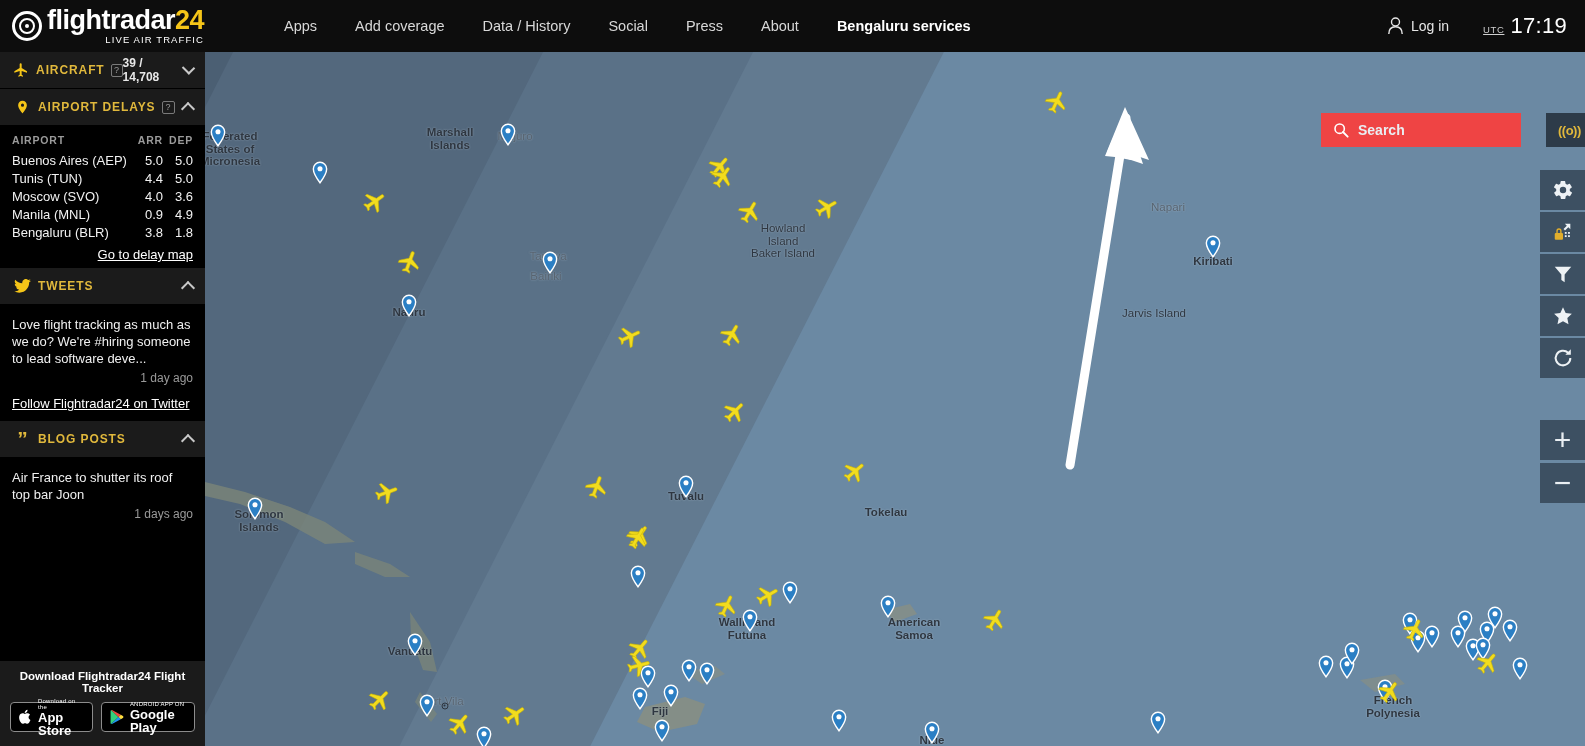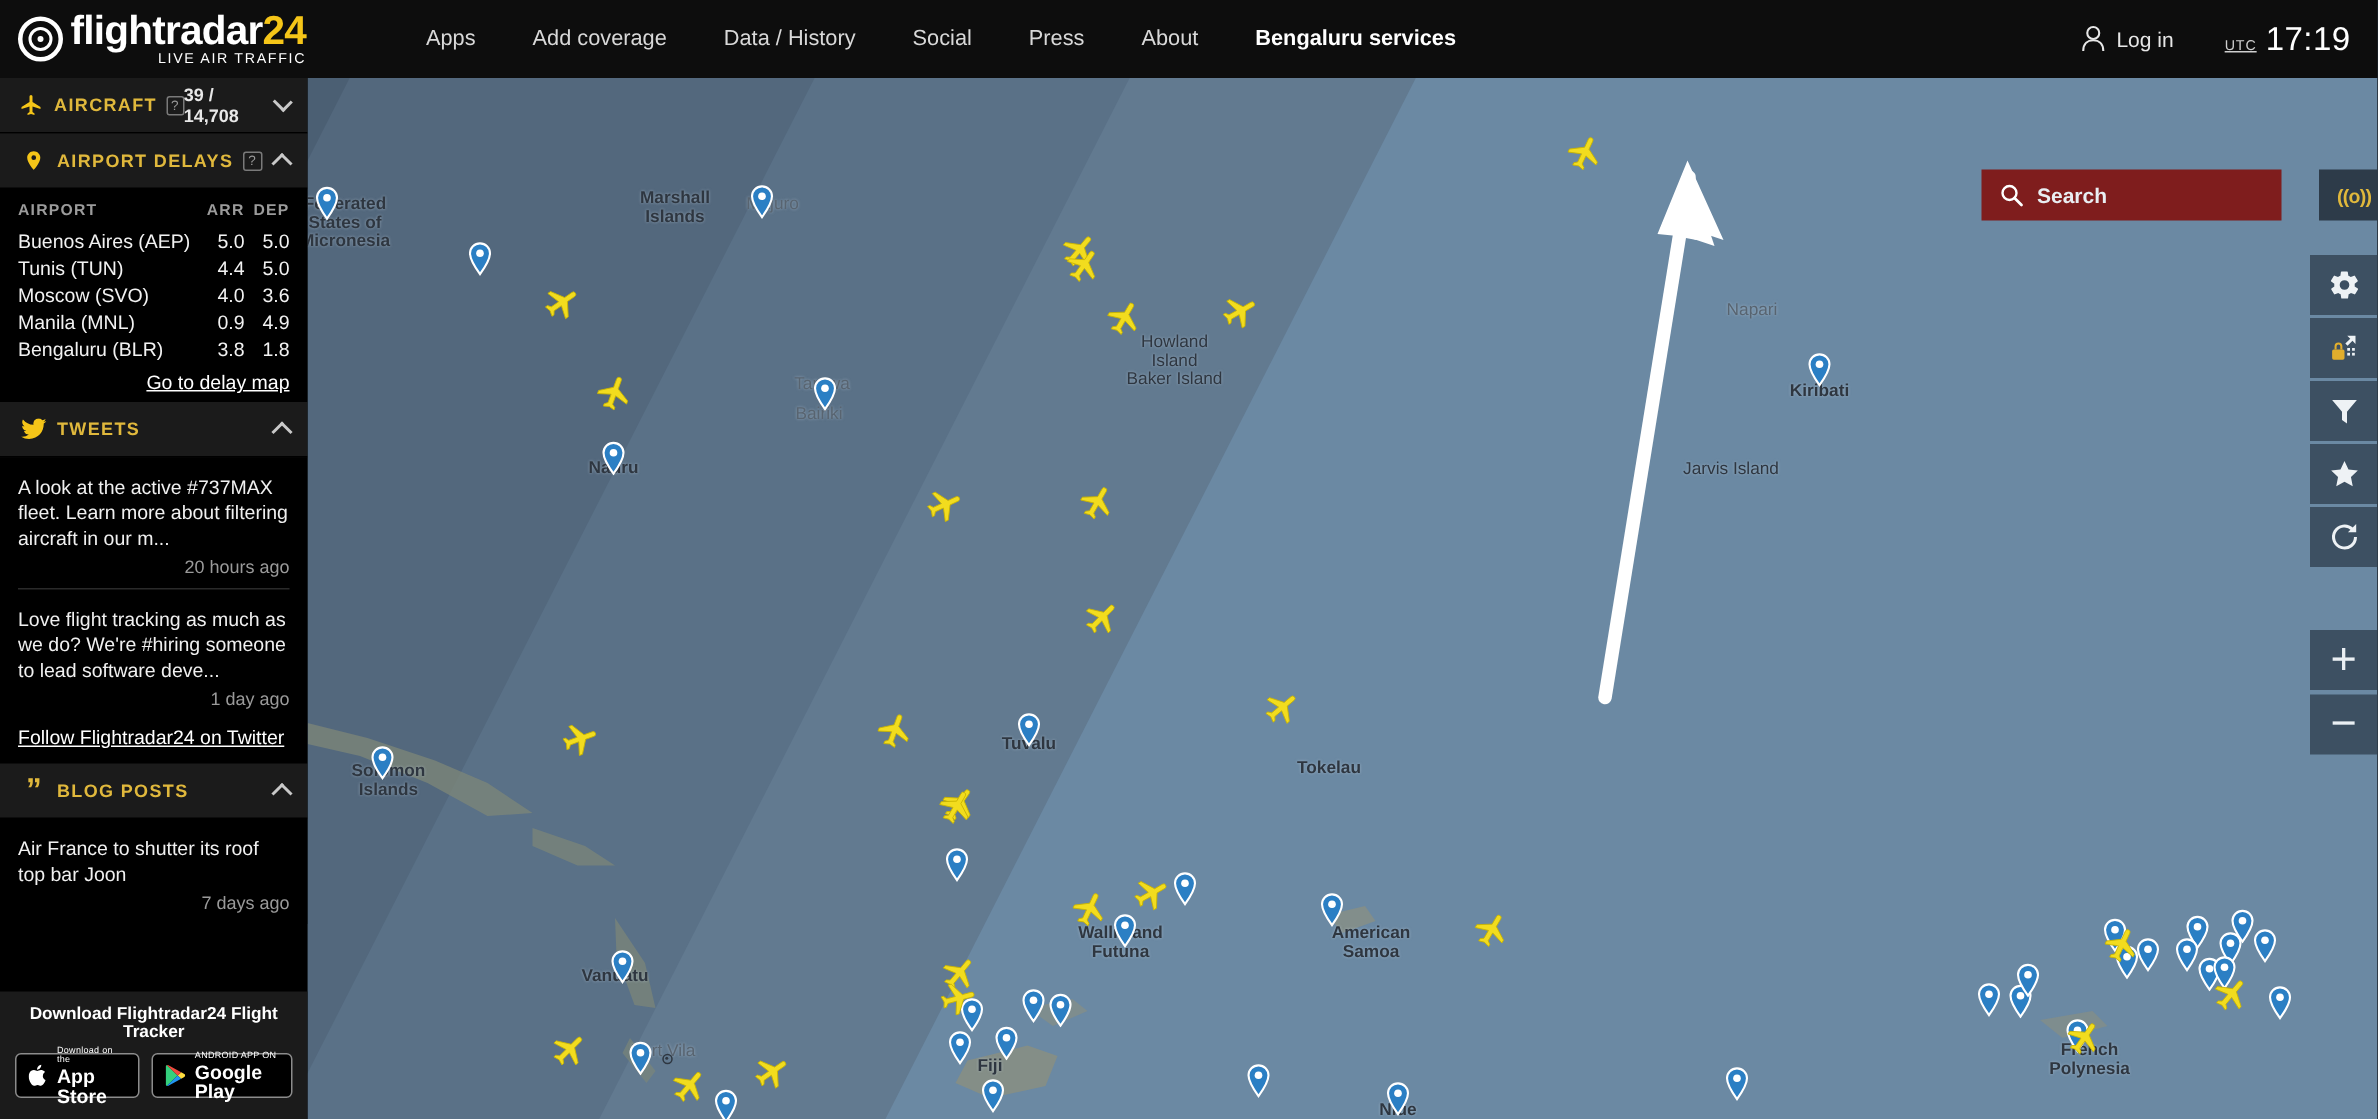--- a/index.html
+++ b/index.html
@@ -138,21 +138,21 @@
     border: 1.5px solid #2e3640; transform: translate(-50%,-50%);
   }
   .city-dot::after {
     content: ""; position: absolute; left: 1.2px; top: 1.2px;
     width: 2px; height: 2px; border-radius: 50%; background: #2e3640;
   }
 
   
   #search-box {
     position: absolute; left: 1116px; top: 61px; width: 200px; height: 34px;
-    background: #7f1d1d; display: flex; align-items: center; padding: 0 12px; z-index: 20; cursor: text;
+    background: #ef4444; display: flex; align-items: center; padding: 0 12px; z-index: 20; cursor: text;
   }
   #search-box .stext { color: #e9eef2; font-size: 14px; font-weight: bold; margin-left: 9px; }
   #mapview-box {
     position: absolute; left: 1341px; top: 61px; width: 200px; height: 34px;
     background: #2d3b49; display: flex; align-items: center; padding: 0 12px; z-index: 20; cursor: pointer;
   }
   .sig { color: #e0b83c; font-size: 13px; font-weight: bold; letter-spacing: -0.5px; }
 
   
   #righttools { position: absolute; right: 0; top: 118px; width: 45px; z-index: 20; }
@@ -283,43 +283,39 @@
             <path fill="#f5c518" d="M24 2.4a9.6 9.6 0 0 1-2.8.8A4.9 4.9 0 0 0 23.3.4a9.7 9.7 0 0 1-3.1 1.2A4.9 4.9 0 0 0 11.8 6 13.9 13.9 0 0 1 1.7.9 4.9 4.9 0 0 0 3.2 7.4 4.8 4.8 0 0 1 1 6.8v.1a4.9 4.9 0 0 0 3.9 4.8 5 5 0 0 1-2.2.1 4.9 4.9 0 0 0 4.6 3.4A9.9 9.9 0 0 1 0 17.3a13.9 13.9 0 0 0 7.5 2.2c9.1 0 14-7.5 14-14v-.7A9.9 9.9 0 0 0 24 2.4z"></path>
           </svg>
       </span>
       <span class="ph-title">TWEETS</span>
       <span class="ph-right">
           <span class="chev up"></span>
         </span>
     </div>
     <div class="feed-body">
       <div class="feed-item">
-        <div class="feed-text">A look at the active #737MAX fleet. Learn more about filtering aircraft in our m...</div>
-        <div class="feed-time">20 hours ago</div>
-      </div>
-      <div class="feed-item">
         <div class="feed-text">Love flight tracking as much as we do? We're #hiring someone to lead software deve...</div>
         <div class="feed-time">1 day ago</div>
       </div>
       <a class="feed-link">Follow Flightradar24 on Twitter</a>
     </div>
 
     <div class="panel-header">
       <span class="ph-icon">
           <span class="quote-mark">”</span>
         </span>
       <span class="ph-title">BLOG POSTS</span>
       <span class="ph-right">
           <span class="chev up"></span>
         </span>
     </div>
     <div class="feed-body">
       <div class="feed-item">
         <div class="feed-text">Air France to shutter its roof top bar Joon</div>
-        <div class="feed-time">7 days ago</div>
+        <div class="feed-time">1 days ago</div>
       </div>
     </div>
 
     <div id="promo">
       <div id="promo-title">Download Flightradar24 Flight Tracker</div>
       <div id="badges">
         <div class="store-badge">
           <span class="sb-icon">
             <svg width="13" height="16" viewBox="0 0 24 28">
                 <path fill="#fff" d="M17.6 14.8c0-3.3 2.7-4.9 2.8-5-1.5-2.2-3.9-2.5-4.7-2.6-2-.2-3.9 1.2-4.9 1.2s-2.6-1.2-4.2-1.1c-2.2.03-4.2 1.3-5.3 3.2-2.3 3.9-.6 9.7 1.6 12.9 1.1 1.6 2.4 3.3 4.1 3.2 1.6-.06 2.2-1.05 4.2-1.05s2.5 1.05 4.2 1.01c1.7-.03 2.8-1.6 3.9-3.2 1.2-1.8 1.7-3.6 1.7-3.7-.04-.02-3.3-1.3-3.4-5zM14.4 4.9c.9-1.1 1.5-2.6 1.3-4.1-1.3.05-2.9.9-3.8 2-.8 1-1.5 2.5-1.3 4 1.4.1 2.9-.7 3.8-1.9z"></path>

